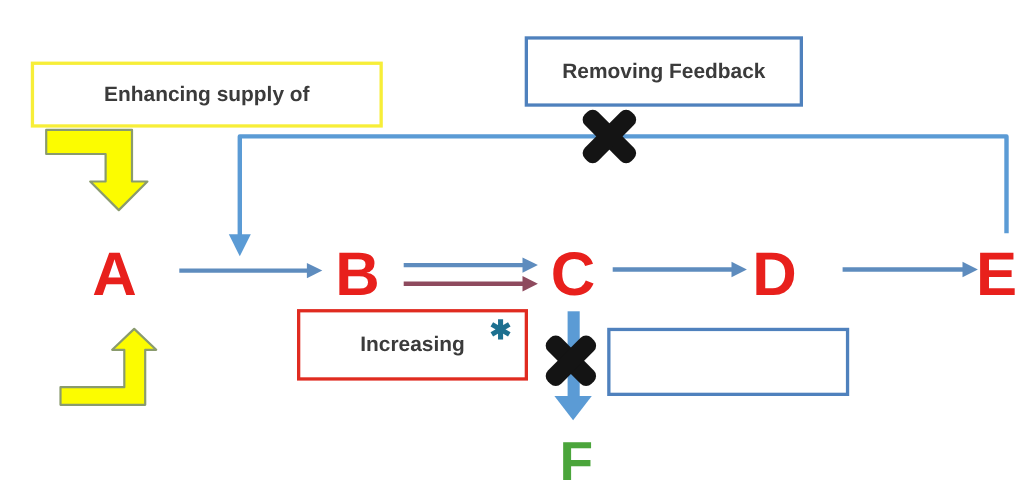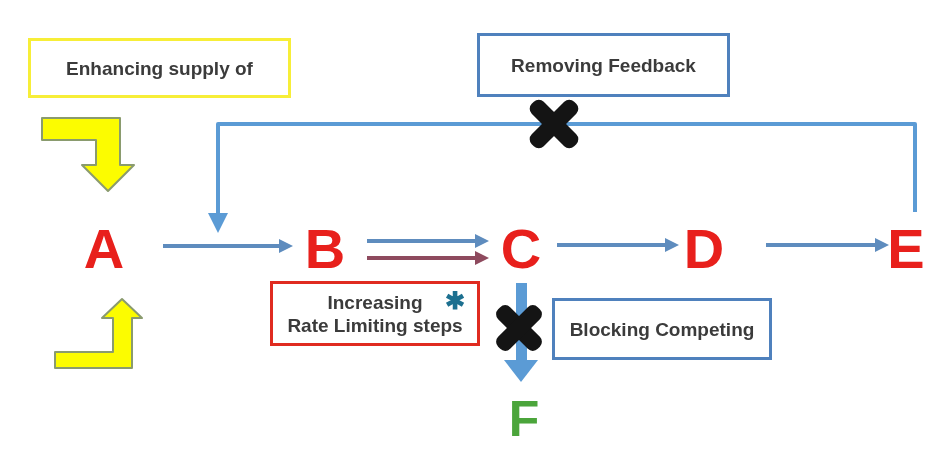--- a/index.html
+++ b/index.html
@@ -12,21 +12,21 @@
     position:relative; width:934px; height:455px; background:#ffffff; overflow:hidden;
     font-family:"Liberation Sans", sans-serif;
   }
   #diagram-svg{position:absolute; left:0; top:0; width:934px; height:455px;}
   .box{
     position:absolute; background:#ffffff; box-sizing:border-box;
     display:flex; flex-direction:column; align-items:center; justify-content:center;
     text-align:center; font-weight:bold; color:var(--text-dark);
     font-size:19px; line-height:23px;
   }
-  #enhancing-box{left:28px; top:38px; width:263px; height:60px; border:3px solid var(--yellow-box-border);align-items:center;}
+  #enhancing-box{left:28px; top:56px; width:320px; height:60px; border:3px solid var(--yellow-box-border);align-items:center;}
   #removing-box{left:457px; top:33px; width:253px; height:64px; border:3px solid var(--blue-border);margin-left:20px;}
   #increasing-box{left:270px; top:281px; width:210px; height:65px; border:3px solid var(--red-border);}
   #blocking-box{left:552px; top:298px; width:220px; height:62px; border:3px solid var(--blue-border);}
   .asterisk{
     position:absolute; right:12px; top:5px; font-size:24px; line-height:24px;
     color:var(--asterisk-teal); font-weight:bold;
   }
   .node{
     position:absolute; transform:translateX(-50%); font-weight:bold; line-height:1;
     color:var(--letter-red); font-size:56px;
@@ -102,25 +102,23 @@
     <span>Enhancing supply of</span>
   </div>
 
   <div class="box" id="removing-box">
     <span>Removing Feedback</span>
   </div>
 
   <div class="box" id="increasing-box">
     <span class="asterisk">✱</span>
     <span>Increasing</span>
-    <span>Rate Limiting steps</span>
   </div>
 
   <div class="box" id="blocking-box">
-    <span>Blocking Competing</span>
   </div>
 
   <div class="node" id="node-a">A</div>
   <div class="node" id="node-b">B</div>
   <div class="node" id="node-c">C</div>
   <div class="node" id="node-d">D</div>
   <div class="node" id="node-e">E</div>
   <div class="node" id="node-f">F</div>
 
 </div>

